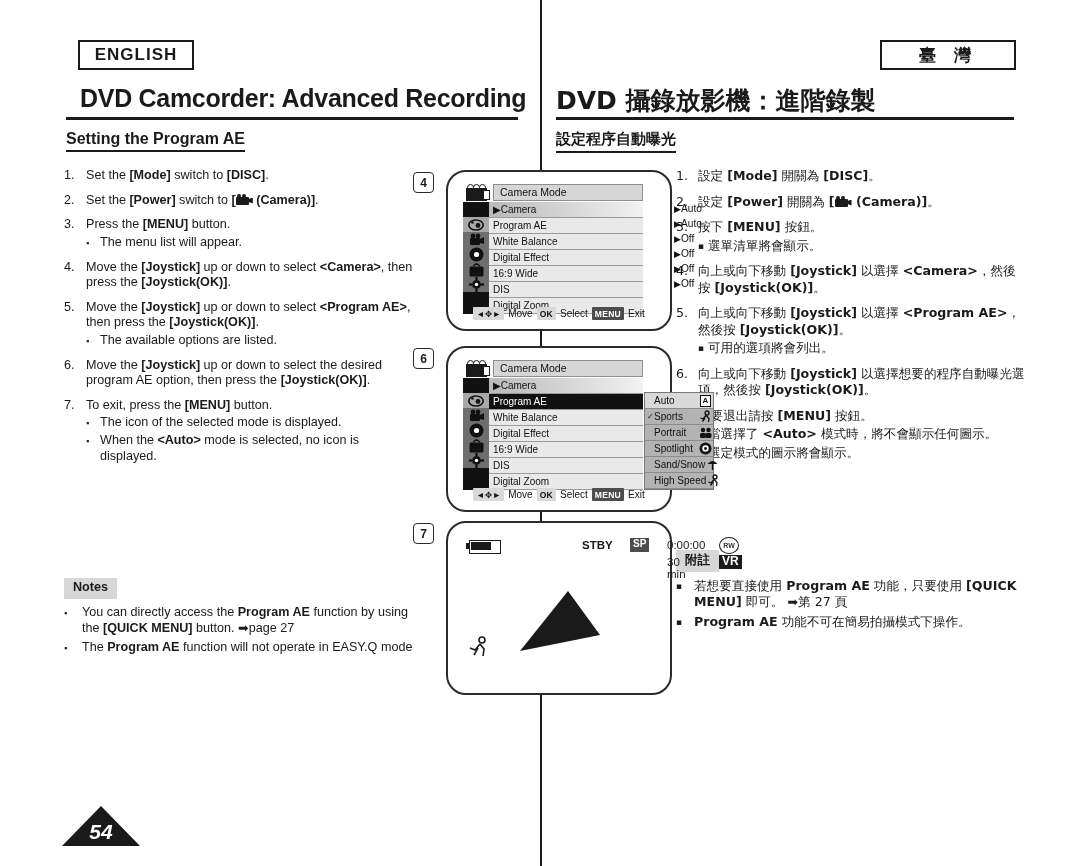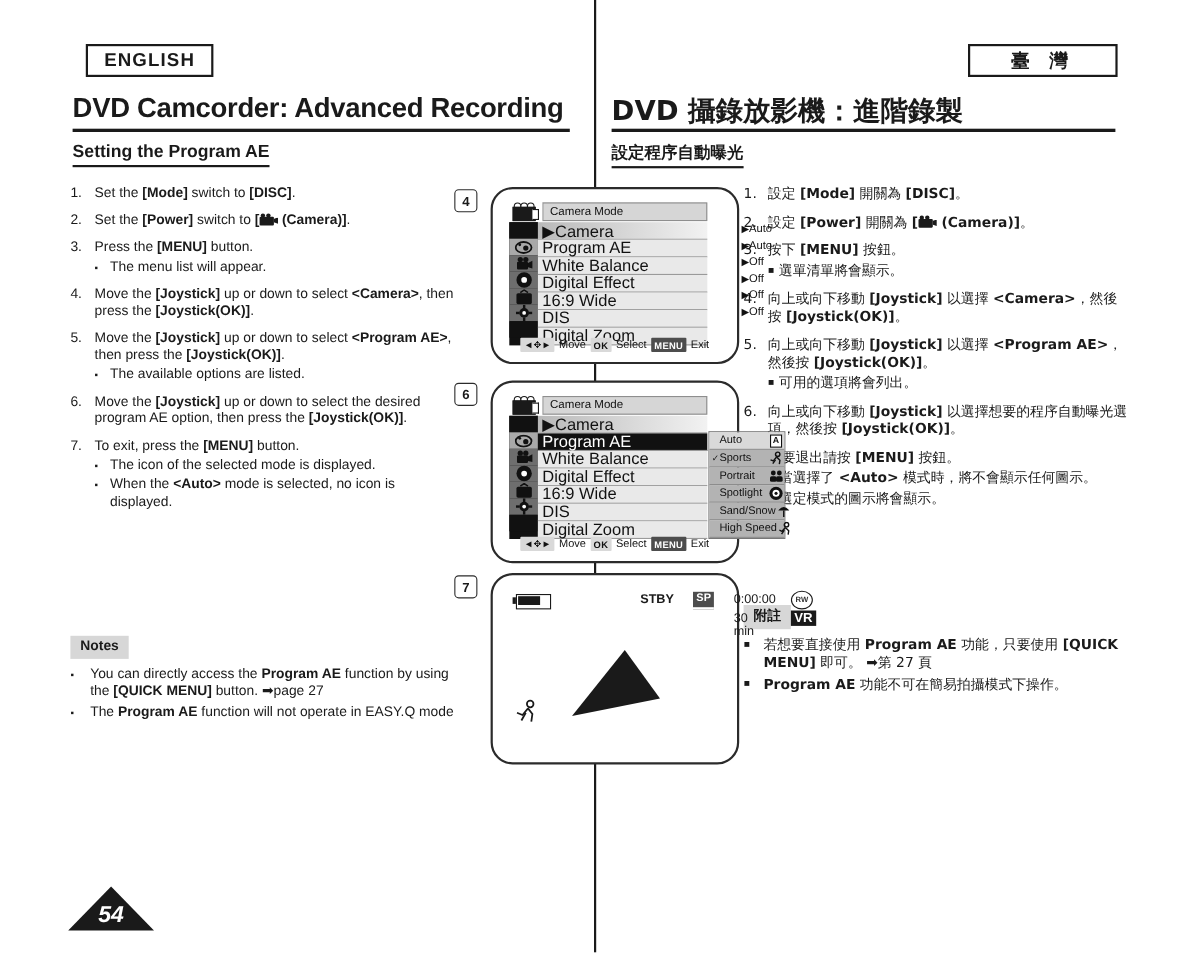--- a/index.html
+++ b/index.html
@@ -18,21 +18,21 @@
     position:absolute;border:2px solid #1a1a1a;background:#fff;
     display:flex;align-items:center;justify-content:center;
     font-weight:bold;letter-spacing:1px;
   }
   #lang-en{left:78px;top:40px;width:112px;height:26px;font-size:17px;}
   #lang-zh{left:880px;top:40px;width:132px;height:26px;font-size:17px;letter-spacing:6px;
     font-family:"DejaVu Sans","Liberation Sans",sans-serif;}
 
   
   .title-rule{position:absolute;height:3px;background:#1a1a1a;}
-  #title-en{position:absolute;left:66px;top:84px;width:450px;font-size:25px;font-weight:bold;
+  #title-en{position:absolute;left:80px;top:84px;width:450px;font-size:25px;font-weight:bold;
     letter-spacing:-0.3px;}
   #title-zh{position:absolute;left:556px;top:84px;width:460px;font-size:25px;font-weight:bold;
     font-family:"DejaVu Sans","Liberation Sans",sans-serif;letter-spacing:0px;}
   #rule-en{left:66px;top:117px;width:452px;}
   #rule-zh{left:556px;top:117px;width:458px;}
 
   
   #sec-en{position:absolute;left:66px;top:130px;font-size:16px;font-weight:bold;
     border-bottom:2.5px solid #1a1a1a;padding-bottom:2px;display:inline-block;}
   #sec-zh{position:absolute;left:556px;top:130px;font-size:15px;font-weight:bold;
@@ -105,21 +105,21 @@
     font-size:10.5px;line-height:15px;padding-left:6px;color:#111;}
 
   .menu-body{display:flex;margin-top:1px;}
   .icon-col{width:26px;flex:0 0 26px;background:#111;}
   .icon-cell{height:15px;display:flex;align-items:center;justify-content:center;}
   .icon-cell.blank{background:#111;}
   .icon-cell.sel{background:#a9a9a9;}
   .icon-cell.dim{background:#6e6e6e;}
 
   .rows-col{flex:1;}
-  .mrow{height:15px;display:flex;align-items:center;font-size:15px;
+  .mrow{height:15px;display:flex;align-items:center;font-size:10px;
     border-bottom:1px solid #9a9a9a;padding-left:4px;color:#111;background:#e9e9e9;}
   .mrow.hl{background:linear-gradient(to right,#b9b9b9,#f2f2f2);font-weight:normal;}
   .mrow.black{background:#111;color:#fff;}
   .mrow .lbl{flex:1;}
 
   
   .val-col{position:absolute;left:197px;top:29px;width:60px;margin-left:29px;}
   .val-row{height:15px;font-size:10.2px;line-height:15px;color:#111;}
   .val-row .arr{font-size:9px;}
 

